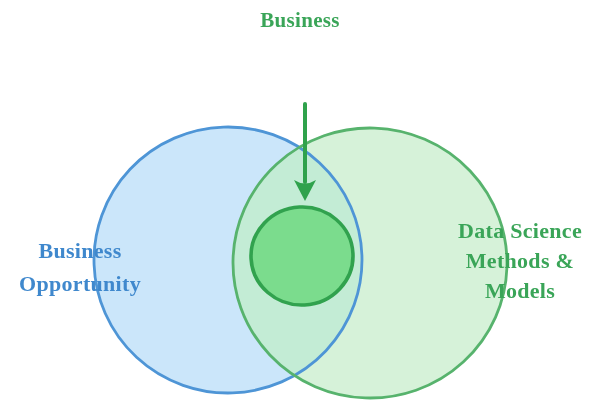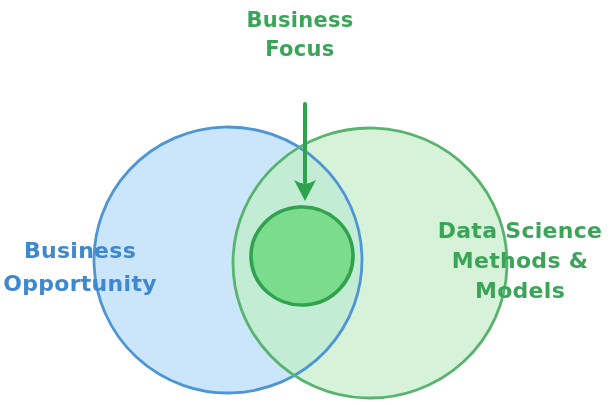--- a/index.html
+++ b/index.html
@@ -7,20 +7,21 @@
     padding: 0;
     background: #ffffff;
     font-family: "DejaVu Sans", "Liberation Sans", sans-serif;
   }
   .frame {
     position: relative;
     width: 613px;
     height: 405px;
     background: var(--background, #ffffff);
     overflow: hidden;
+    font-family: Liberation Serif, serif;
   }
   .venn-svg {
     position: absolute;
     left: 0;
     top: 0;
   }
   .blue-fill   { fill: var(--blue-fill);   stroke: none; }
   .green-fill  { fill: var(--green-fill);  stroke: none; }
   .overlap     { fill: var(--overlap-fill); stroke: none; }
   .blue-outline  { fill: none; stroke: var(--blue-stroke);  stroke-width: 2.8; }
@@ -88,21 +89,20 @@
     <ellipse class="focus-circle" cx="302" cy="256" rx="51" ry="49" transform="rotate(-3 302 256)"></ellipse>
 
     <g>
       <path class="arrow-line" d="M305 104 L305 182"></path>
       <path class="arrow-head" d="M305 201 L294 180 Q305 187 316 180 Z"></path>
     </g>
   </svg>
 
   <div class="label title-label">
     <span>Business</span>
-    <span>Focus</span>
   </div>
 
   <div class="label left-label">
     <span>Business</span>
     <span>Opportunity</span>
   </div>
 
   <div class="label right-label">
     <span>Data Science</span>
     <span>Methods &amp;</span>

